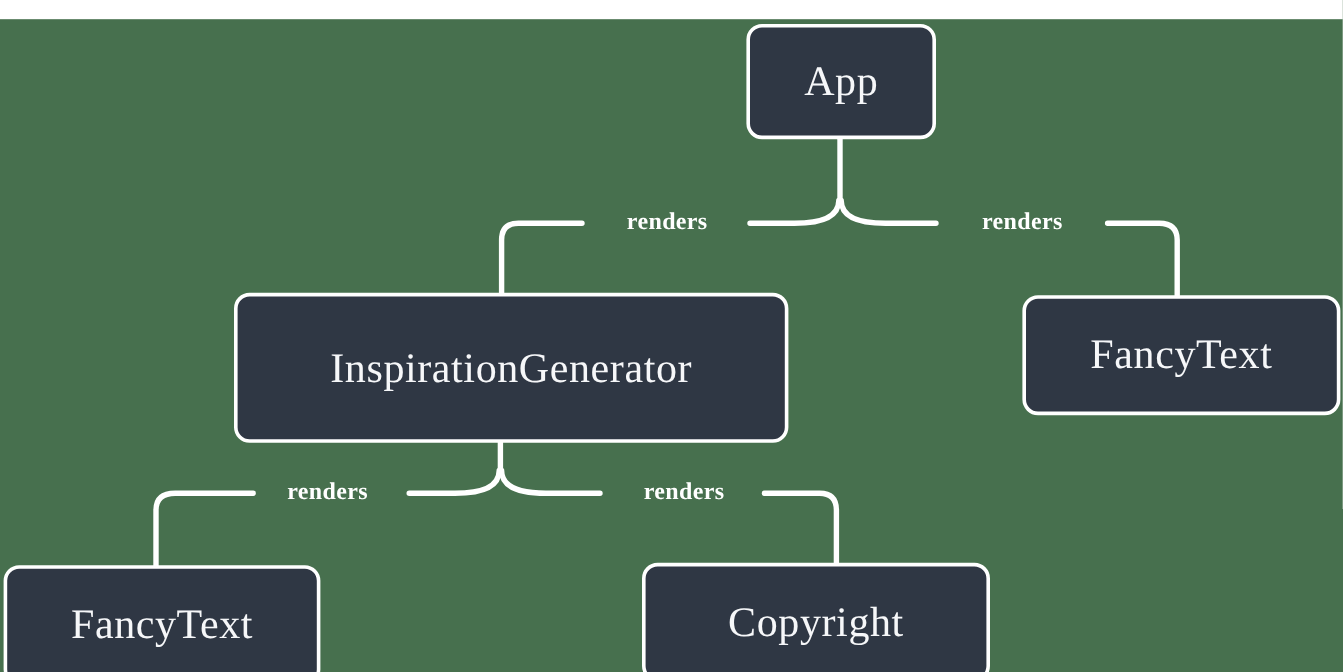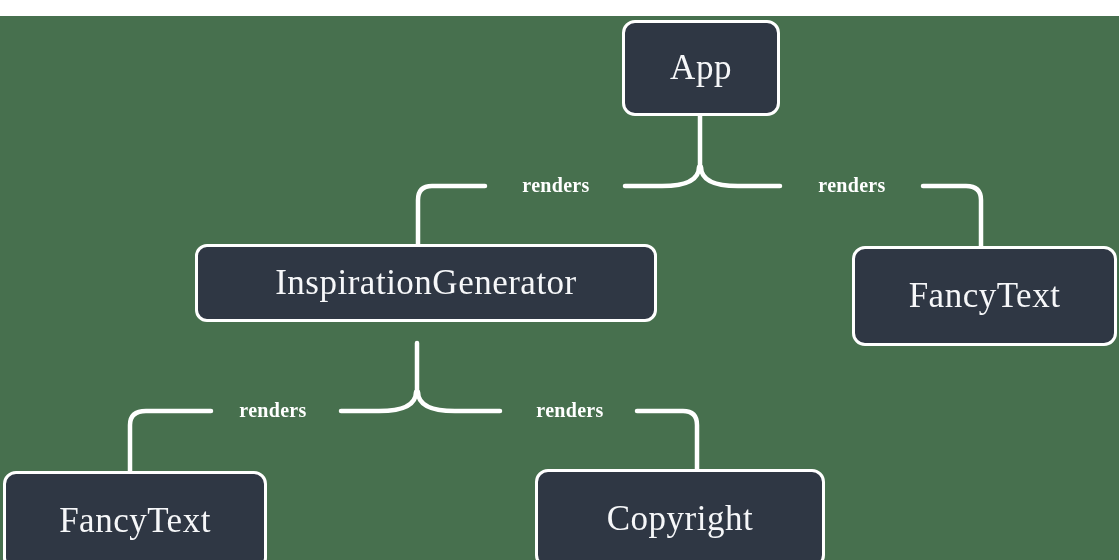--- a/index.html
+++ b/index.html
@@ -38,21 +38,21 @@
     background: var(--node-fill, #2F3744);
     border: 3.5px solid var(--node-border, #FFFFFF);
     border-radius: 13px;
     color: var(--node-text, #F6F7F9);
     font-size: 35px;
     font-weight: 500;
     letter-spacing: 0.5px;
     white-space: nowrap;
   }
   .node-app              { left: 622px; top: 4px;   width: 158px; height: 96px;  }
-  .node-inspiration      { left: 195px; top: 228px; width: 462px; height: 78px; border-radius: 12px;  }
+  .node-inspiration      { left: 195px; top: 228px; width: 462px; height: 125px;  }
   .node-fancytext-right  { left: 852px; top: 230px; width: 265px; height: 100px; }
   .node-fancytext-bottom { left: 3px;   top: 455px; width: 264px; height: 100px; }
   .node-copyright        { left: 535px; top: 453px; width: 290px; height: 99px;  }
   .edge-label {
     position: absolute;
     transform: translate(-50%, -50%);
     color: var(--line, #FFFFFF);
     font-size: 20px;
     font-weight: 600;
     letter-spacing: 0.3px;

